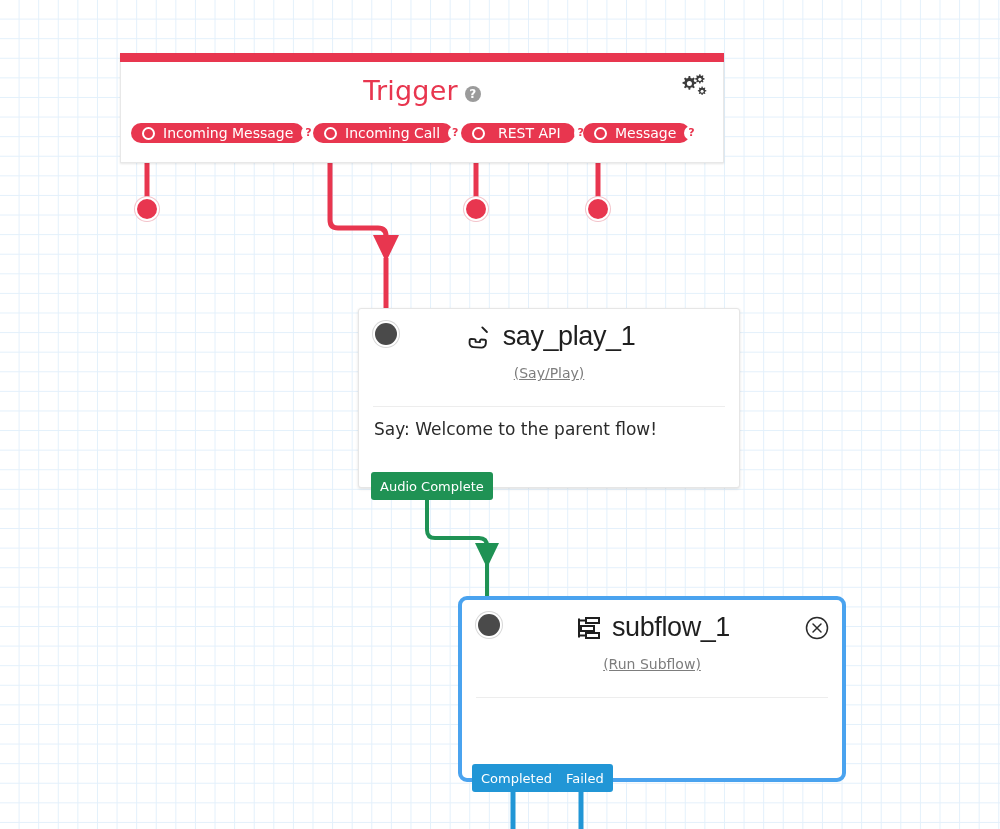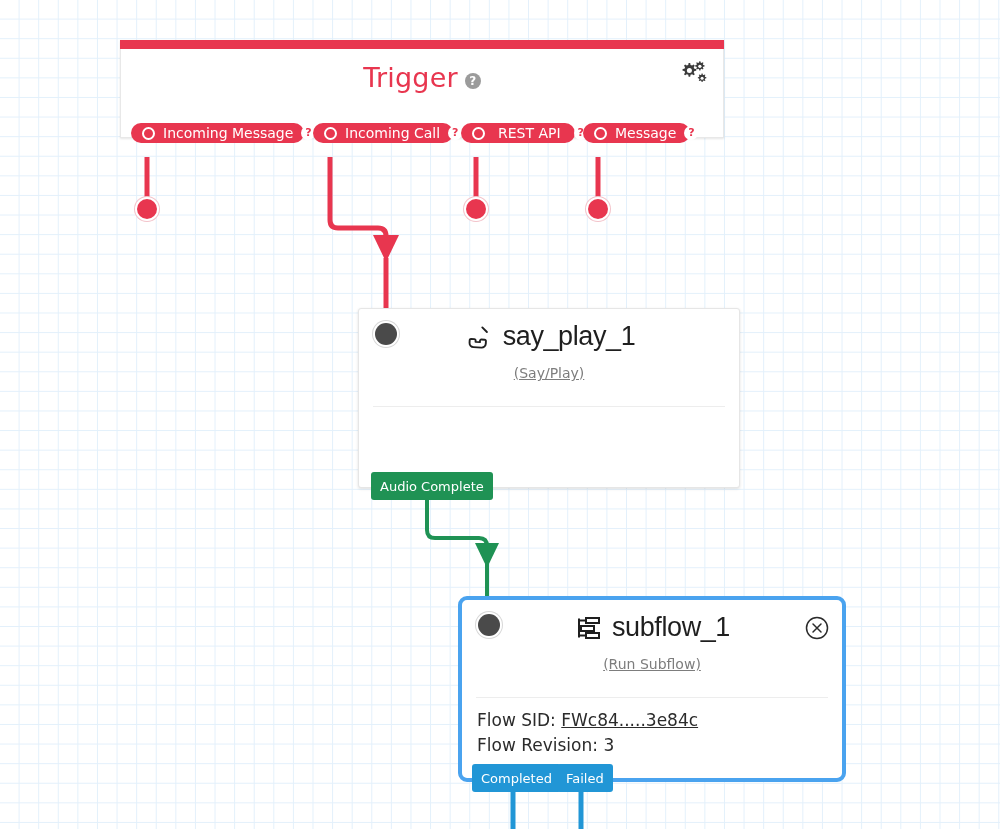--- a/index.html
+++ b/index.html
@@ -38,23 +38,23 @@
   .card {
     position: absolute;
     background: #ffffff;
     box-sizing: border-box;
     z-index: 3;
   }
 
   
   #trigger-card {
     left: 120px;
-    top: 40px;
+    top: 53px;
     width: 604px;
-    height: 98px;
+    height: 110px;
     border: 1px solid #e8e8e8;
     border-top: none;
     box-shadow: 0 1px 2px rgba(0,0,0,0.10);
   }
   #trigger-topbar {
     position: absolute;
     left: -1px;
     top: 0px;
     width: 604px;
     height: 9px;
@@ -346,20 +346,21 @@
           <g fill="none" stroke="#1f1f1f" stroke-width="1.9" stroke-linejoin="round">
             <path d="M7.4,19.9 a4.2,4.2 0 0 1 0,-5.9 l1.8,-1.8 a1.3,1.3 0 0 1 1.85,0 l2.35,2.35 a1.3,1.3 0 0 1 0,1.85 l-0.95,0.95 l3.1,3.1 l0.95,-0.95 a1.3,1.3 0 0 1 1.85,0 l2.35,2.35 a1.3,1.3 0 0 1 0,1.85 l-1.8,1.8 a4.2,4.2 0 0 1 -5.9,0 z" transform="rotate(-42 14.5 18)"></path>
             <path d="M19.3,4.4 l4.6,4.6" stroke-linecap="round"></path>
           </g>
         </svg>
         <span class="widget-title">say_play_1</span>
       </div>
       <div class="widget-subtitle">(Say/Play)</div>
     </div>
     <div class="widget-divider"></div>
+    <div class="widget-body">Say: Welcome to the parent flow!</div>
   </div>
 
   <div id="tab-audio-complete" class="trans-tab trans-green">
     <span>Audio Complete</span>
   </div>
 
   <div id="subflow-card" class="card widget-selected">
     <div class="widget-header">
       <div class="widget-input-dot"></div>
       <div class="widget-title-row">
@@ -374,30 +375,20 @@
         </svg>
         <span class="widget-title">subflow_1</span>
       </div>
       <div class="widget-subtitle">(Run Subflow)</div>
       <svg id="close-icon" viewBox="0 0 24 24">
         <circle cx="12" cy="12" r="10.5" fill="none" stroke="#2b2b2b" stroke-width="1.5"></circle>
         <path d="M8,8 L16,16 M16,8 L8,16" stroke="#2b2b2b" stroke-width="1.5" stroke-linecap="round"></path>
       </svg>
     </div>
     <div class="widget-divider"></div>
-    <div class="widget-body">
-      <div>
-        <span>Flow SID:</span>
-        <span class="sid-link">FWc84.....3e84c</span>
-      </div>
-      <div>
-        <span>Flow Revision:</span>
-        <span>3</span>
-      </div>
-    </div>
   </div>
 
   <div id="tab-completed" class="trans-tab trans-blue">
     <span>Completed</span>
   </div>
   <div id="tab-failed" class="trans-tab trans-blue">
     <span>Failed</span>
   </div>
 
 </div>

